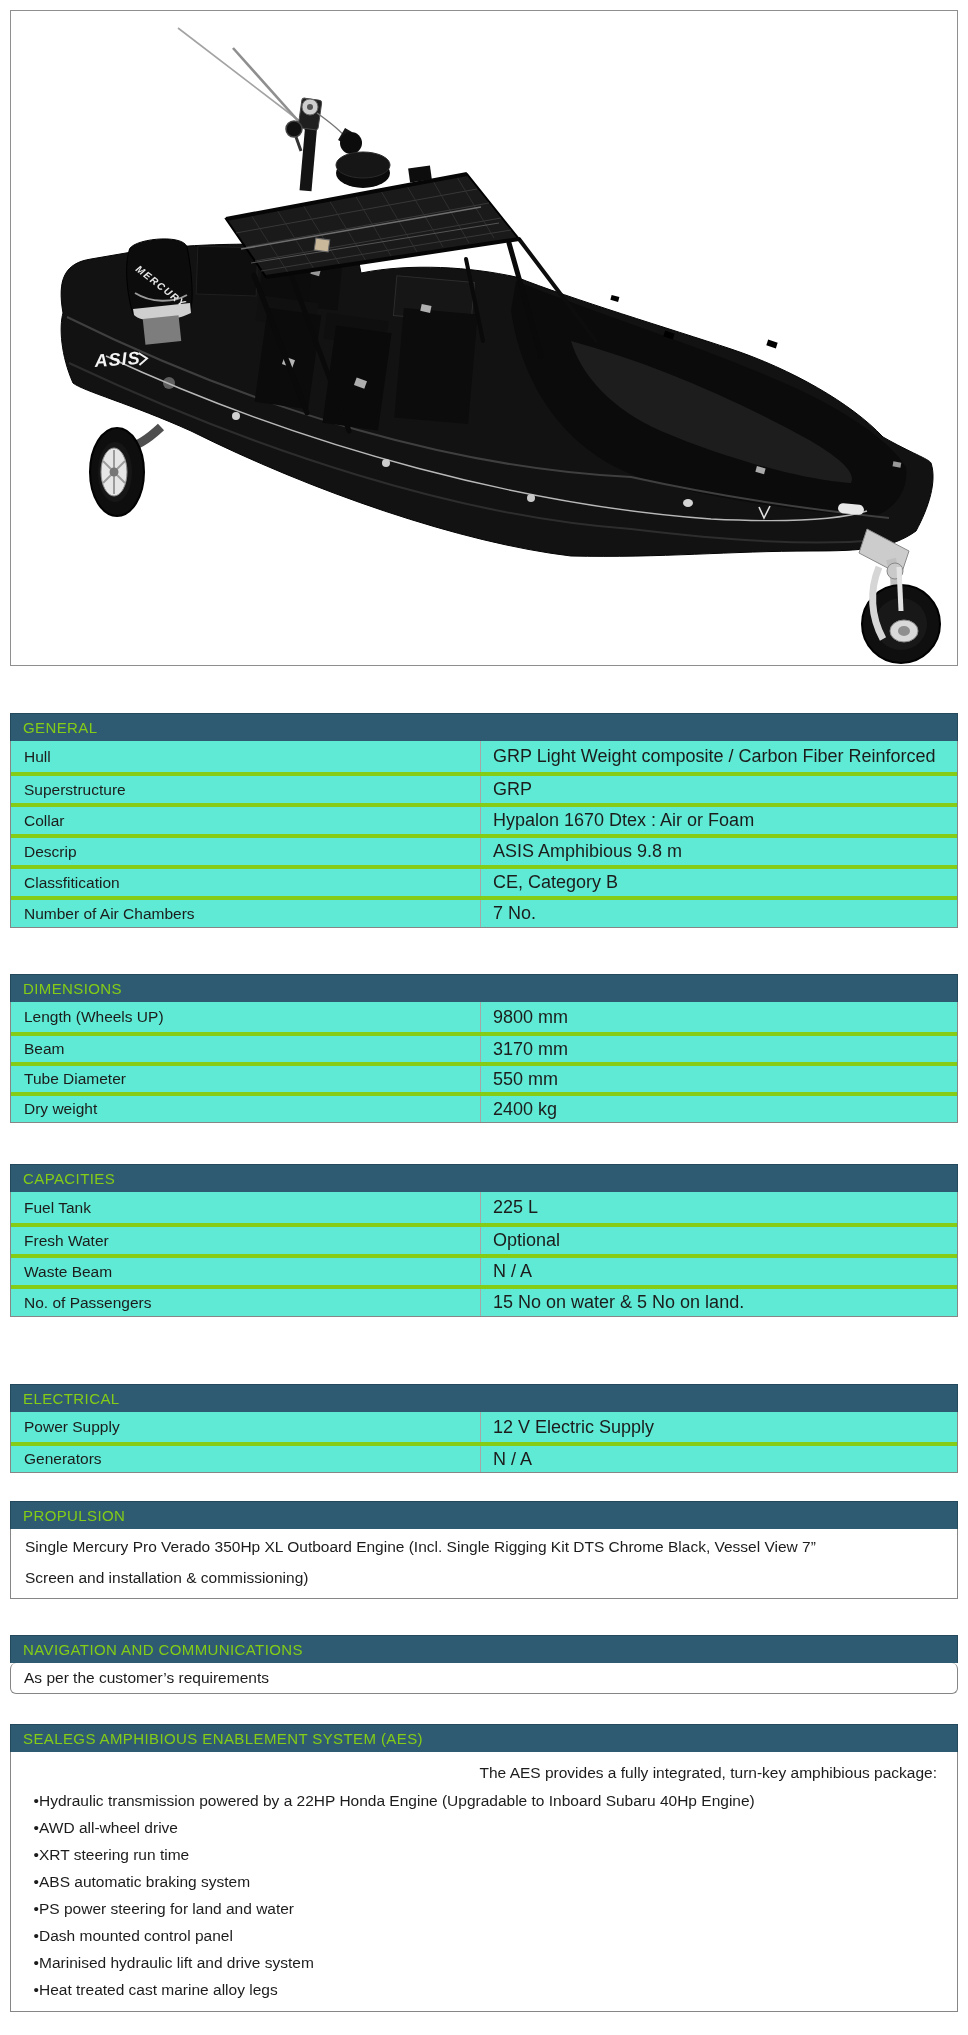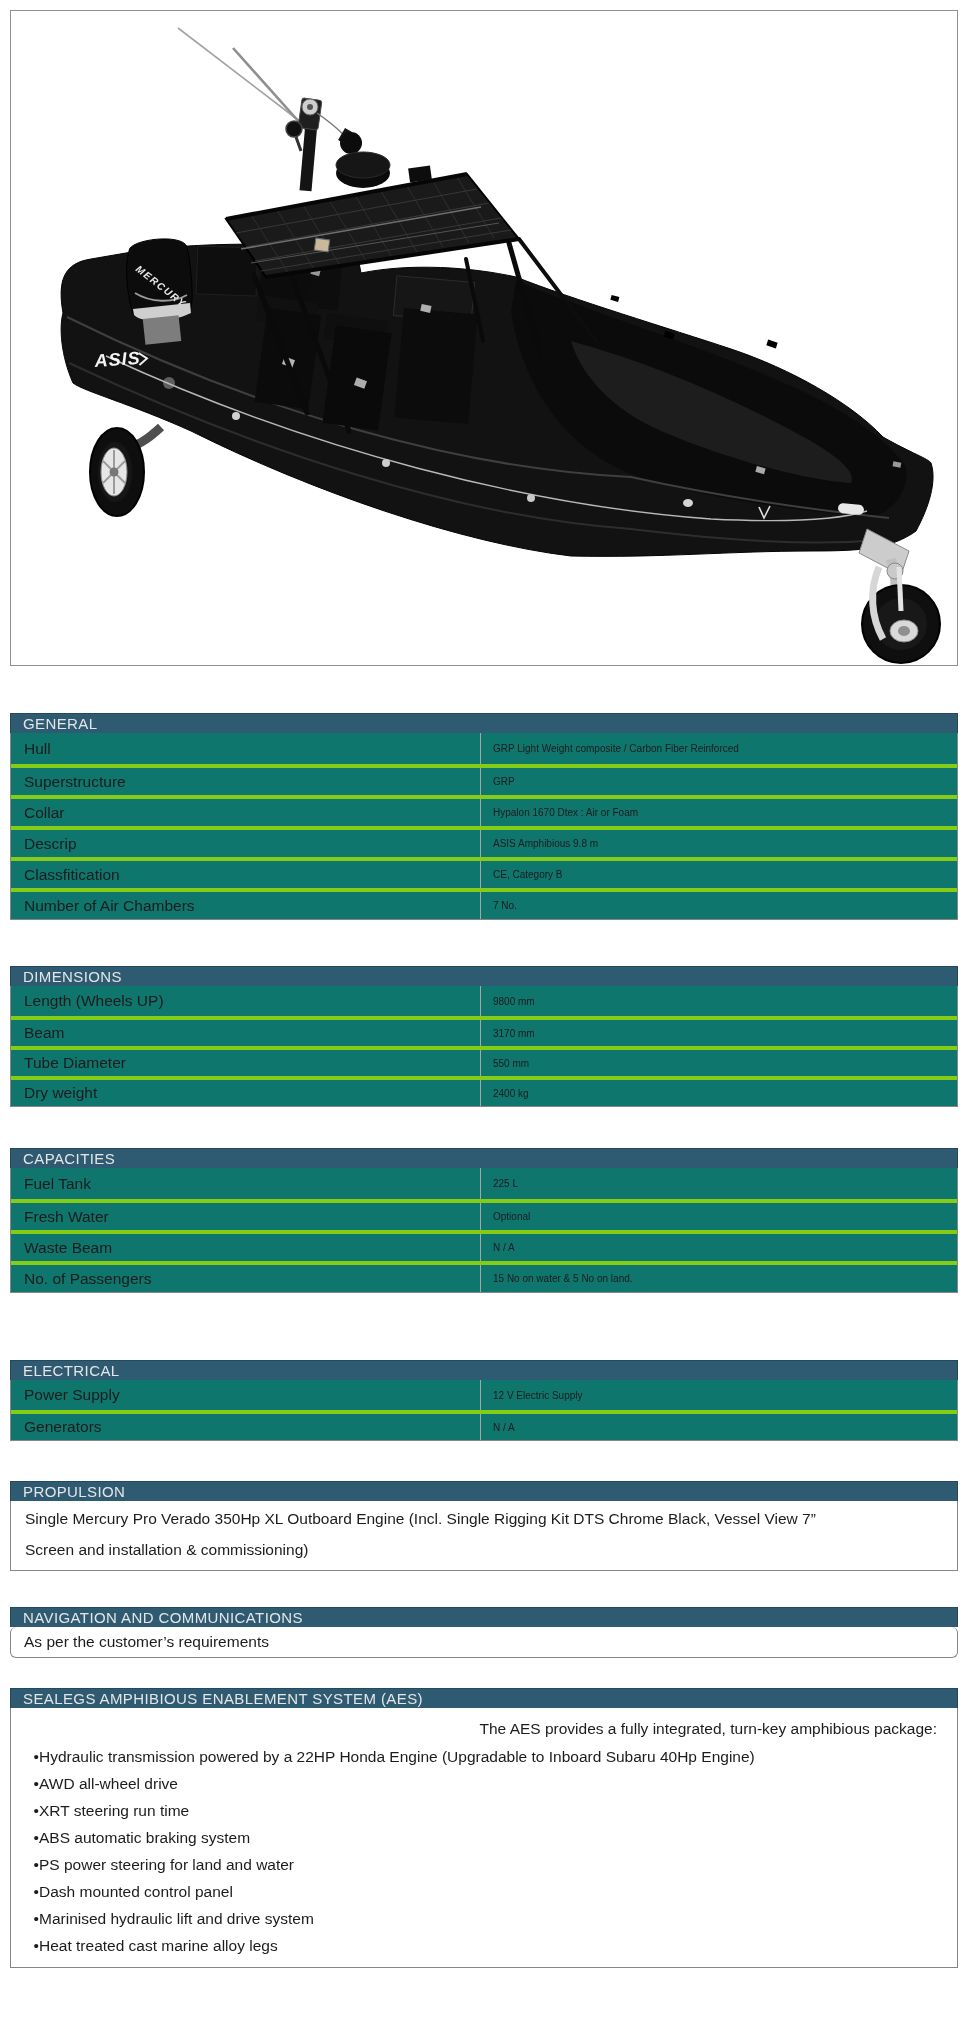--- a/index.html
+++ b/index.html
@@ -20,61 +20,61 @@
     height: 656px;
     border: 1px solid #8f8f8f;
     background: #ffffff;
     overflow: hidden;
   }
   .img-frame svg { display: block; }
 
   
   .section { width: 948px; margin-left: 10px; }
   .hdr {
-    height: 20px;
+    height: 28px;
     background: #2e5b72;
-    color: #e5e5e5;
+    color: #84cc16;
     font-size: 15px;
     letter-spacing: 0.4px;
     display: flex;
     align-items: center;
     padding-left: 12px;
     border: 1px solid #24495c;
     border-bottom: none;
   }
   .tbl {
     border: 1px solid #868686;
     border-top: none;
-    background: #0f766e;
+    background: #5eead4;
   }
   .row { display: flex; }
   .row + .row { border-top: 4px solid #84cc16; }
   .h31 { height: 31px; }
   .h30 { height: 30px; }
   .cl {
     width: 470px;
     padding-left: 13px;
     display: flex;
     align-items: center;
     border-right: 1px solid #a6a6a6;
     font-size: 15.5px;
   }
   .cr {
     flex: 1;
     padding-left: 12px;
     display: flex;
     align-items: center;
-    font-size: 10px;
+    font-size: 18px;
   }
 
   .m-general    { margin-top: 47px; }
   .m-dimensions { margin-top: 46px; }
   .m-capacities { margin-top: 41px; }
   .m-electrical { margin-top: 67px; }
-  .m-propulsion { margin-top: 40px; }
+  .m-propulsion { margin-top: 28px; }
   .m-navigation { margin-top: 36px; }
   .m-sealegs    { margin-top: 30px; }
 
   .textbody {
     border: 1px solid #868686;
     border-top: none;
     font-size: 15.5px;
   }
   .prop-body { padding: 2px 24px 5px 14px; }
   .prop-body .tline { line-height: 31px; white-space: nowrap; }

